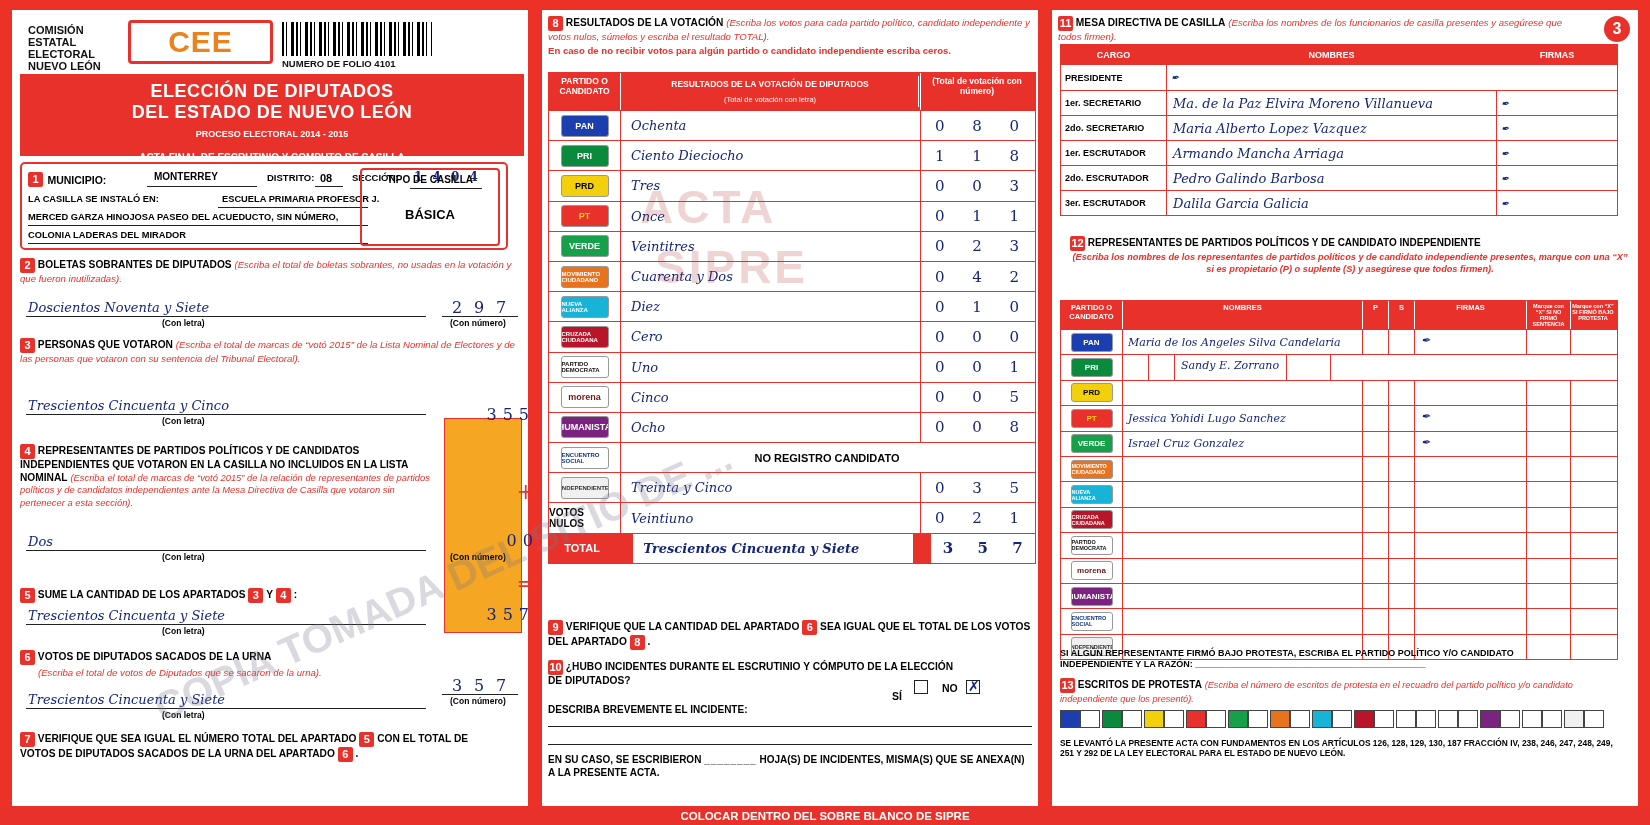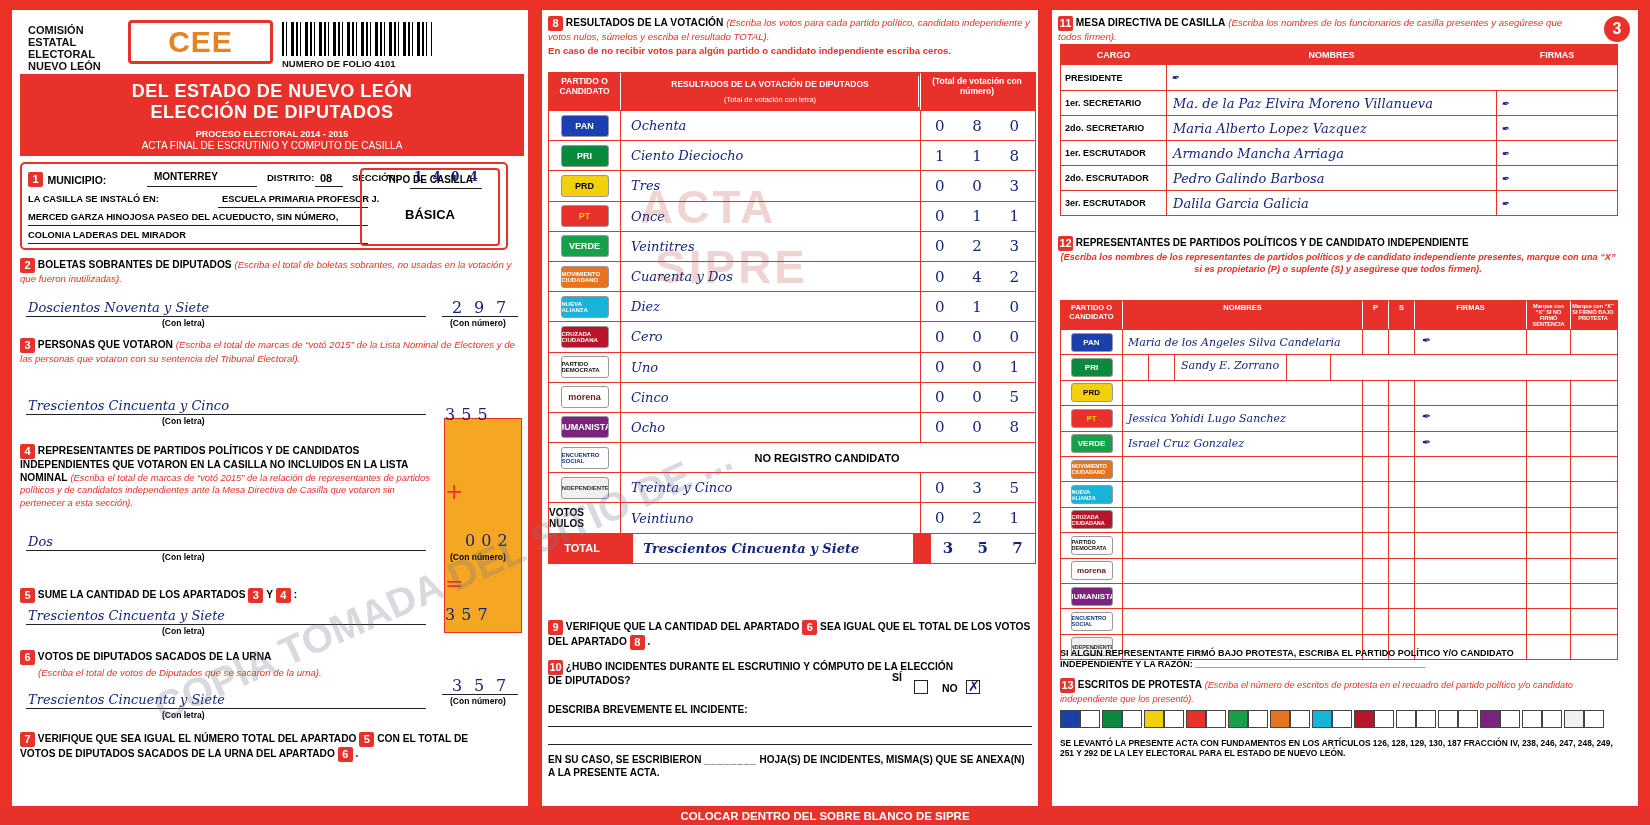--- a/index.html
+++ b/index.html
@@ -58,37 +58,37 @@
     background:repeating-linear-gradient(90deg,#000 0 2px,#fff 2px 4px,#000 4px 5px,#fff 5px 9px,#000 9px 12px,#fff 12px 14px);
   }
   .folio { position:absolute; left:262px; top:42px; font-size:9.5px; font-weight:bold; color:#111; }
 
   .title-band {
     position:absolute; left:8px; top:64px; width:504px; height:82px;
     background:#e8312a; color:#fff; text-align:center; padding-top:7px;
   }
   .title-band .t1 { font-size:18px; font-weight:bold; letter-spacing:.5px; line-height:21px; }
   .title-band .t2 { font-size:9px; font-weight:bold; margin-top:6px; }
-  .title-band .t3 { font-size:10px; font-weight:normal; margin-top:1px; }
+  .title-band .t3 { font-size:10px; font-weight:bold; margin-top:13px; }
 
   .box1 { position:absolute; left:8px; top:152px; width:488px; height:88px; border:2px solid #e8312a; border-radius:5px; }
   .line { position:absolute; border-bottom:1px solid #222; }
   .tipo-box { position:absolute; right:6px; top:4px; width:140px; height:78px; border:2px solid #e8312a; border-radius:4px; }
   .tipo-box .lab { text-align:center; font-size:10px; font-weight:bold; margin-top:4px; }
   .tipo-box .val { text-align:center; font-size:13px; font-weight:bold; margin-top:22px; }
 
   .sec { position:absolute; left:8px; width:504px; font-size:10.2px; line-height:12.5px; }
   .conletra { font-size:8.5px; font-weight:bold; }
   .connum { font-size:8.5px; font-weight:bold; }
 
   .digitbox { position:absolute; display:flex; }
   .digitbox span { display:inline-block; width:22px; text-align:center; font-family:"DejaVu Serif",serif; font-size:16px; color:#15257a; }
 
   .orangebox { position:absolute; left:432px; top:408px; width:78px; height:215px; background:#f5a623; border:1px solid #e8312a; }
-  .orangebox .row { position:absolute; left:0; width:78px; text-align:left; color:#15257a; font-family:"DejaVu Serif",serif; font-size:16px; }
+  .orangebox .row { position:absolute; left:12px; width:78px; text-align:right; color:#15257a; font-family:"DejaVu Serif",serif; font-size:16px; }
 
   
   .c2head { position:absolute; left:6px; top:6px; width:488px; font-size:10.2px; line-height:12.3px; }
   .tbl { position:absolute; left:6px; top:62px; width:488px; border:1.5px solid #e8312a; }
   .tbl .hdr { display:flex; background:#e8312a; color:#fff; font-size:8.5px; font-weight:bold; text-align:center; }
   .tbl .hdr div { padding:3px 1px; border-right:1px solid #fff; }
   .h-party { width:72px; }
   .h-res { width:300px; }
   .h-tot { width:112px; }
   .prow { display:flex; border-top:1px solid #e8312a; height:30.2px; align-items:center; }
@@ -163,22 +163,22 @@
         <div>NUEVO LEÓN</div>
       </div>
       <div class="cee-logo">
         <span class="txt">CEE</span>
       </div>
       <div class="barcode"></div>
       <div class="folio">NUMERO DE FOLIO 4101</div>
     </div>
 
     <div class="title-band">
+      <div class="t1">ELECCIÓN DE DIPUTADOS</div>
       <div class="t1">DEL ESTADO DE NUEVO LEÓN</div>
-      <div class="t1">ELECCIÓN DE DIPUTADOS</div>
       <div class="t2">PROCESO ELECTORAL  2014 - 2015</div>
       <div class="t3">ACTA FINAL DE ESCRUTINIO Y COMPUTO DE CASILLA</div>
     </div>
 
     <div class="box1">
       <div style="position:absolute;left:6px;top:6px;">
         <span class="secnum">1</span>
         <span style="font-size:10.5px;font-weight:bold;">MUNICIPIO:</span>
       </div>
       <div style="position:absolute;left:132px;top:7px;font-size:10px;font-weight:bold;">MONTERREY</div>
@@ -504,21 +504,21 @@
       <span class="secnum">6</span>
       <span class="bold">SEA IGUAL QUE EL TOTAL DE LOS VOTOS DEL APARTADO</span>
       <span class="secnum">8</span>
       <span class="bold">.</span>
     </div>
 
     <div style="position:absolute;left:6px;top:650px;width:420px;font-size:10.2px;line-height:12.5px;">
       <span class="secnum">10</span>
       <span class="bold">¿HUBO INCIDENTES DURANTE EL ESCRUTINIO Y CÓMPUTO DE LA ELECCIÓN DE DIPUTADOS?</span>
     </div>
-    <div style="position:absolute;left:350px;top:661px;font-size:10.5px;font-weight:bold;">SÍ</div>
+    <div style="position:absolute;left:350px;top:680px;font-size:10.5px;font-weight:bold;">SÍ</div>
     <div style="position:absolute;left:372px;top:670px;" class="chk"></div>
     <div style="position:absolute;left:400px;top:672px;font-size:10.5px;font-weight:bold;">NO</div>
     <div style="position:absolute;left:424px;top:670px;" class="chk x"></div>
 
     <div style="position:absolute;left:6px;top:694px;font-size:10px;font-weight:bold;">DESCRIBA BREVEMENTE EL INCIDENTE:</div>
     <div class="line" style="left:6px;top:716px;width:484px;"></div>
     <div class="line" style="left:6px;top:734px;width:484px;"></div>
     <div style="position:absolute;left:6px;top:744px;width:484px;font-size:10px;font-weight:bold;line-height:12.5px;">
       <span>EN SU CASO, SE ESCRIBIERON</span>
       <span style="letter-spacing:1px;">________</span>
@@ -588,21 +588,21 @@
             <div class="m-nom">
               <span class="hand">Dalila Garcia Galicia</span>
             </div>
             <div class="m-fir">
               <span class="hand xs" style="font-family: &quot;DejaVu Serif&quot;, serif;">✒</span>
             </div>
           </div>
         </div>
     </div>
 
-    <div style="position:absolute;left:6px;top:226px;width:560px;font-size:10px;line-height:11.6px;">
+    <div style="position:absolute;left:18px;top:226px;width:560px;font-size:10px;line-height:11.6px;">
       <span class="secnum">12</span>
       <span class="bold">REPRESENTANTES DE PARTIDOS POLÍTICOS Y DE CANDIDATO INDEPENDIENTE</span>
       <div class="redtxt it bold" style="font-size:9.2px;text-align:center;margin-top:1px;">(Escriba los nombres de los representantes de partidos políticos y de candidato independiente presentes, marque con una “X” si es propietario (P) o suplente (S) y asegúrese que todos firmen).</div>
     </div>
 
     <div class="rtbl">
       <div class="rhdr">
         <div style="width:62px;">PARTIDO O CANDIDATO</div>
         <div style="width:240px;">NOMBRES</div>
         <div style="width:26px;">P</div>

